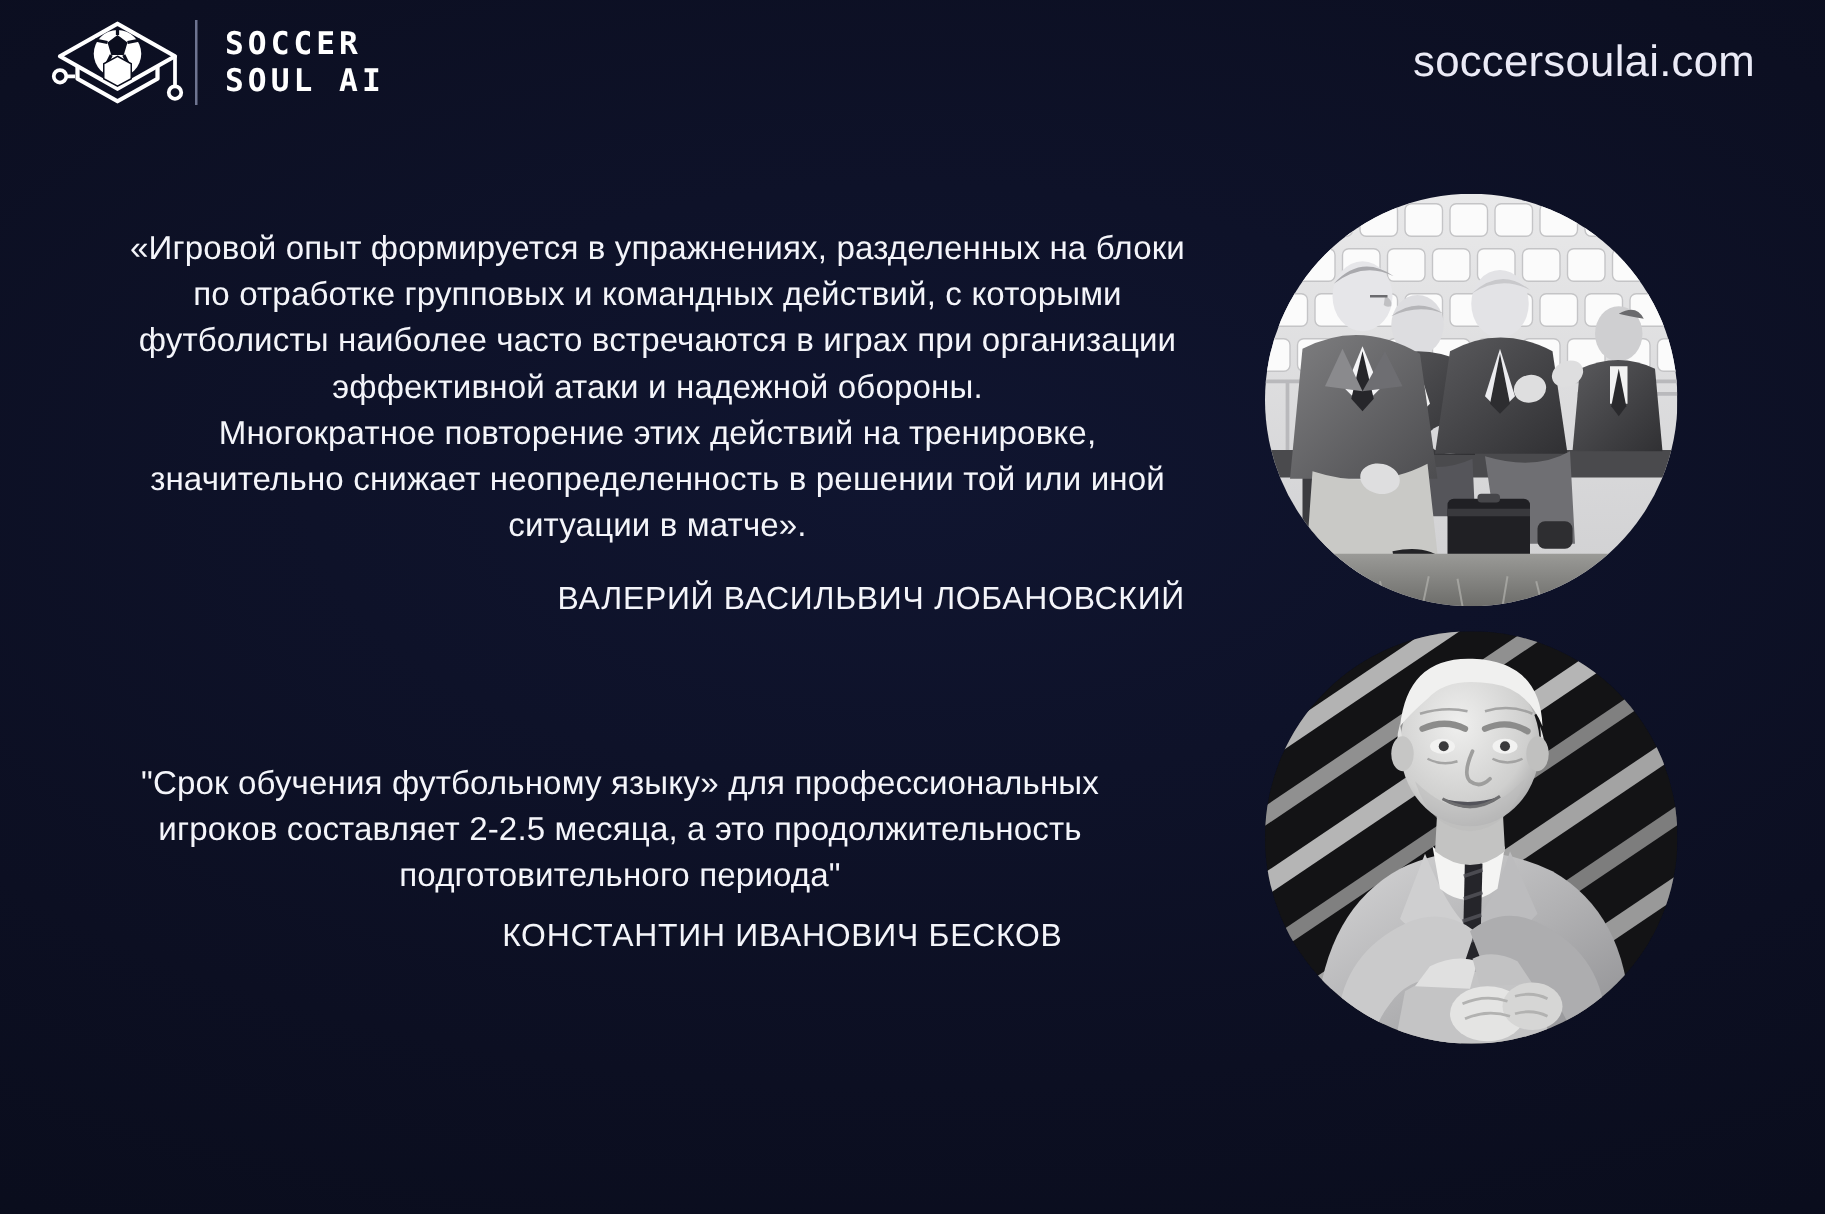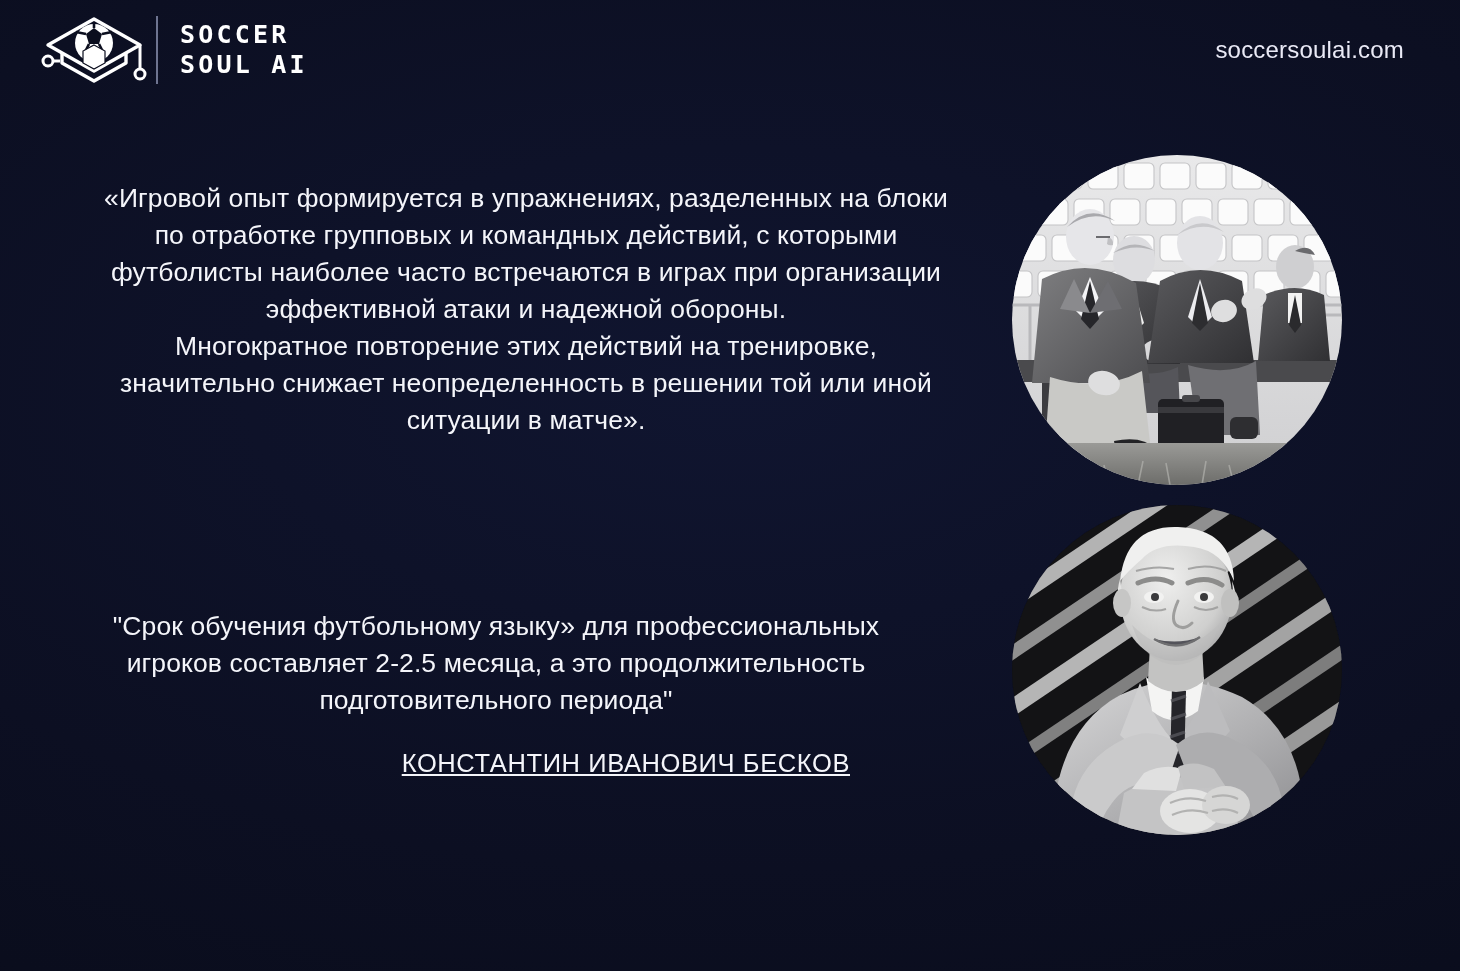--- a/index.html
+++ b/index.html
@@ -71,21 +71,21 @@
     font-weight:700;
     font-size:25px;
     line-height:1.12;
     color:#ffffff;
     font-family:"DejaVu Sans Mono", monospace;
   }
   .wordmark span { display:block; white-space:pre; }
 
   .site-url {
     margin-left:auto;
-    font-size:24px;
+    font-size:35px;
     font-weight:400;
     color:#eaeaf6;
     letter-spacing:0.2px;
     white-space:nowrap;
   }
 
   
   .content {
     position:absolute;
     top:100px; left:0;
@@ -111,21 +111,21 @@
   .quote-author {
     margin-top:26px;
     text-align:right;
     font-size:25.5px;
     letter-spacing:0.6px;
     color:#f4f5fa;
     font-weight:400;
     white-space:pre;
     padding-right:8px;
   }
-  .quote-2 .quote-author { margin-top:30px; padding-right:46px;text-decoration:underline; }
+  .quote-2 .quote-author { margin-top:16px; padding-right:46px; }
 
   
   .portrait {
     position:absolute;
     border-radius:50%;
     overflow:hidden;
     background:#0e1124;
   }
   .portrait-1 { left:1012px; top:155px; width:330px; height:330px; }
   .portrait-2 { left:1012px; top:505px; width:330px; height:330px; }
@@ -180,20 +180,21 @@
   <div class="content">
 
     <div class="quote-block quote-1">
       <div class="quote-text">«Игровой опыт формируется в упражнениях, разделенных на блоки
 по отработке групповых и командных действий, с которыми
 футболисты наиболее часто встречаются в играх при организации
 эффективной атаки и надежной обороны.
 Многократное повторение этих действий на тренировке,
 значительно снижает неопределенность в решении той или иной
 ситуации в матче».</div>
+      <div class="quote-author">ВАЛЕРИЙ ВАСИЛЬВИЧ ЛОБАНОВСКИЙ</div>
     </div>
 
     <div class="quote-block quote-2">
       <div class="quote-text">"Срок обучения футбольному языку» для профессиональных
 игроков составляет 2-2.5 месяца, а это продолжительность
 подготовительного периода"</div>
       <div class="quote-author">КОНСТАНТИН ИВАНОВИЧ БЕСКОВ</div>
     </div>
   </div>
 

